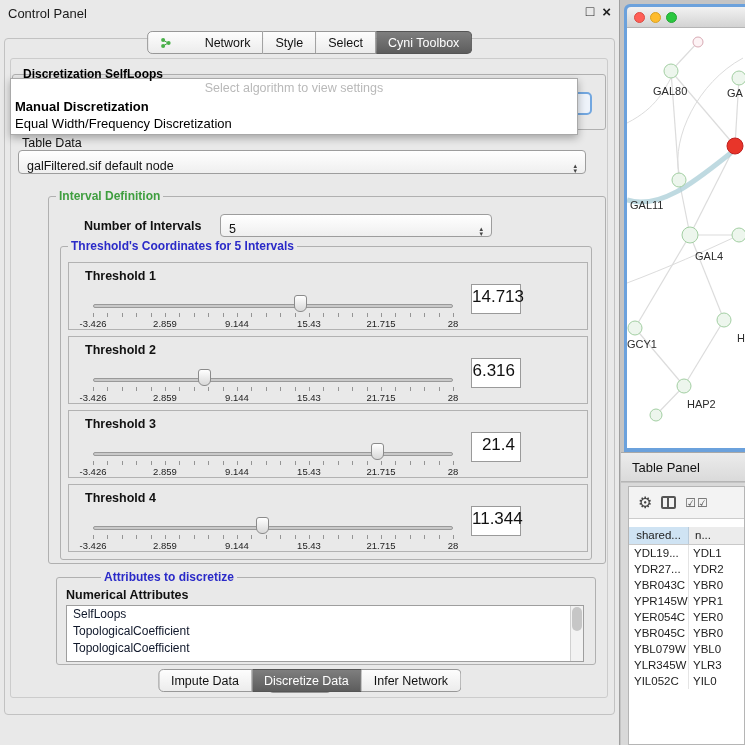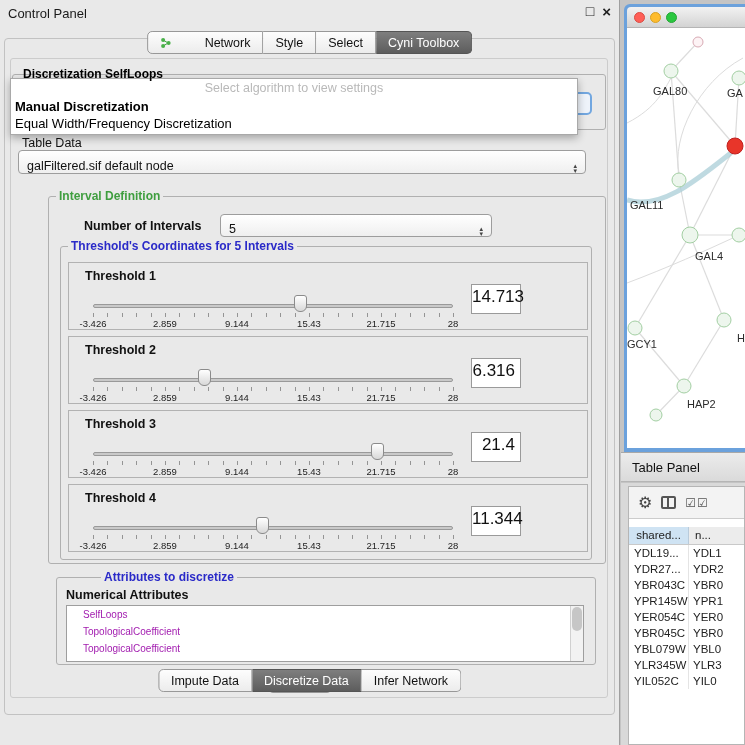--- a/index.html
+++ b/index.html
@@ -64,21 +64,21 @@
                background:repeating-linear-gradient(to right,#949494 0,#949494 1px,transparent 1px,transparent 14.4px); }
   .scale-lbl { position:absolute; top:55px; transform:translateX(-50%); font-size:9.5px; color:#222; }
   .thr-value { position:absolute; left:402px; top:21px; width:50px; height:30px; background:#fff; border:1px solid #9a9a9a;
                font-size:17px; text-align:right; line-height:24px; padding-right:5px; color:#111; }
 
   
   #attr-group { left:56px; top:577px; width:540px; height:88px; }
   #attr-title { left:64px; top:570px;margin-left:37px; }
   #numattr-label { position:absolute; left:66px; top:588px; font-size:12.5px; font-weight:bold; color:#111; }
   #attr-listbox { position:absolute; left:66px; top:605px; width:518px; height:57px; background:#fff; border:1px solid #9e9e9e; overflow:hidden; }
-  .attr-item { font-size:10px; line-height:17px; padding-left:16px; color:#a21caf; white-space:nowrap; cursor:pointer; }
+  .attr-item { font-size:12px; line-height:17px; padding-left:6px; color:#0f172a; white-space:nowrap; cursor:pointer; }
   .vscroll { position:absolute; right:0; top:0; width:13px; height:100%; background:#f2f2f2; border-left:1px solid #d0d0d0; }
   .vthumb { position:absolute; top:1px; right:1px; width:10px; height:24px; background:#c6c6c6; border-radius:6px; }
 
   #apply-btn { position:absolute; left:268px; top:670px; width:64px; height:23px; background:linear-gradient(#fefefe,#e6e6e6);
                border:1px solid #959595; border-radius:5px; font-size:13px; color:#111; display:flex; align-items:center; justify-content:center; cursor:pointer; }
 
   
   #net-window { position:absolute; left:624px; top:4px; width:130px; height:448px; background:#6ba1dc; border-radius:6px 6px 0 0; padding:3px; }
   #net-titlebar { height:21px; background:linear-gradient(#f2f2f2,#d3d3d3); border-radius:4px 4px 0 0; position:relative; border-bottom:1px solid #b5b5b5; }
   .traffic { position:absolute; top:5px; width:11px; height:11px; border-radius:50%; cursor:pointer; }

